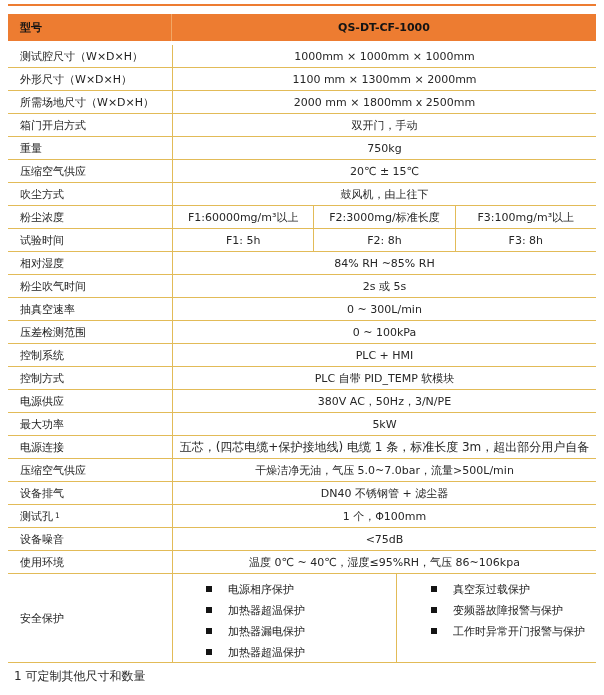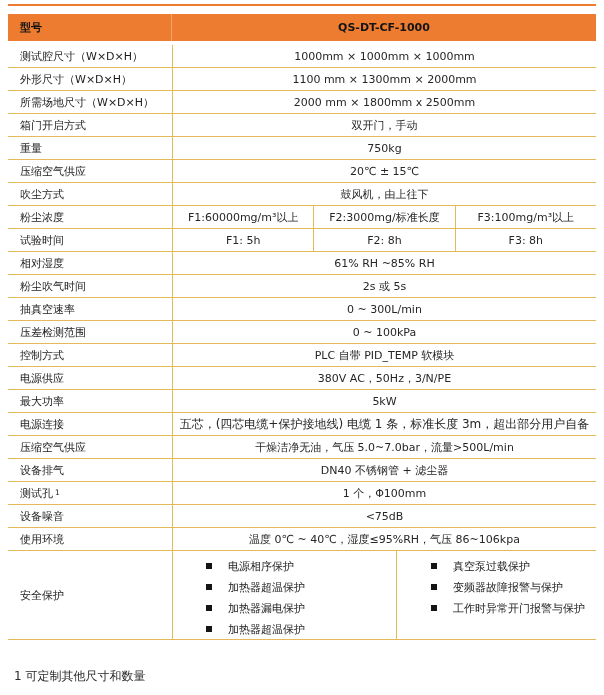--- a/index.html
+++ b/index.html
@@ -133,38 +133,42 @@
 
     <div class="row">
       <div class="cell-label">试验时间</div>
       <div class="cell-third">F1: 5h</div>
       <div class="cell-third">F2: 8h</div>
       <div class="cell-third">F3: 8h</div>
     </div>
 
     <div class="row">
       <div class="cell-label">相对湿度</div>
-      <div class="cell-value">61% RH ~85% RH</div>
+      <div class="cell-value">84% RH ~85% RH</div>
     </div>
 
     <div class="row">
       <div class="cell-label">粉尘吹气时间</div>
       <div class="cell-value">2s 或 5s</div>
     </div>
 
     <div class="row">
       <div class="cell-label">抽真空速率</div>
       <div class="cell-value">0 ~ 300L/min</div>
     </div>
 
     <div class="row">
       <div class="cell-label">压差检测范围</div>
       <div class="cell-value">0 ~ 100kPa</div>
     </div>
 
+    <div class="row">
+      <div class="cell-label">控制系统</div>
+      <div class="cell-value">PLC + HMI</div>
+    </div>
 
     <div class="row">
       <div class="cell-label">控制方式</div>
       <div class="cell-value">PLC 自带 PID_TEMP 软模块</div>
     </div>
 
     <div class="row">
       <div class="cell-label">电源供应</div>
       <div class="cell-value">380V AC，50Hz，3/N/PE</div>
     </div>

